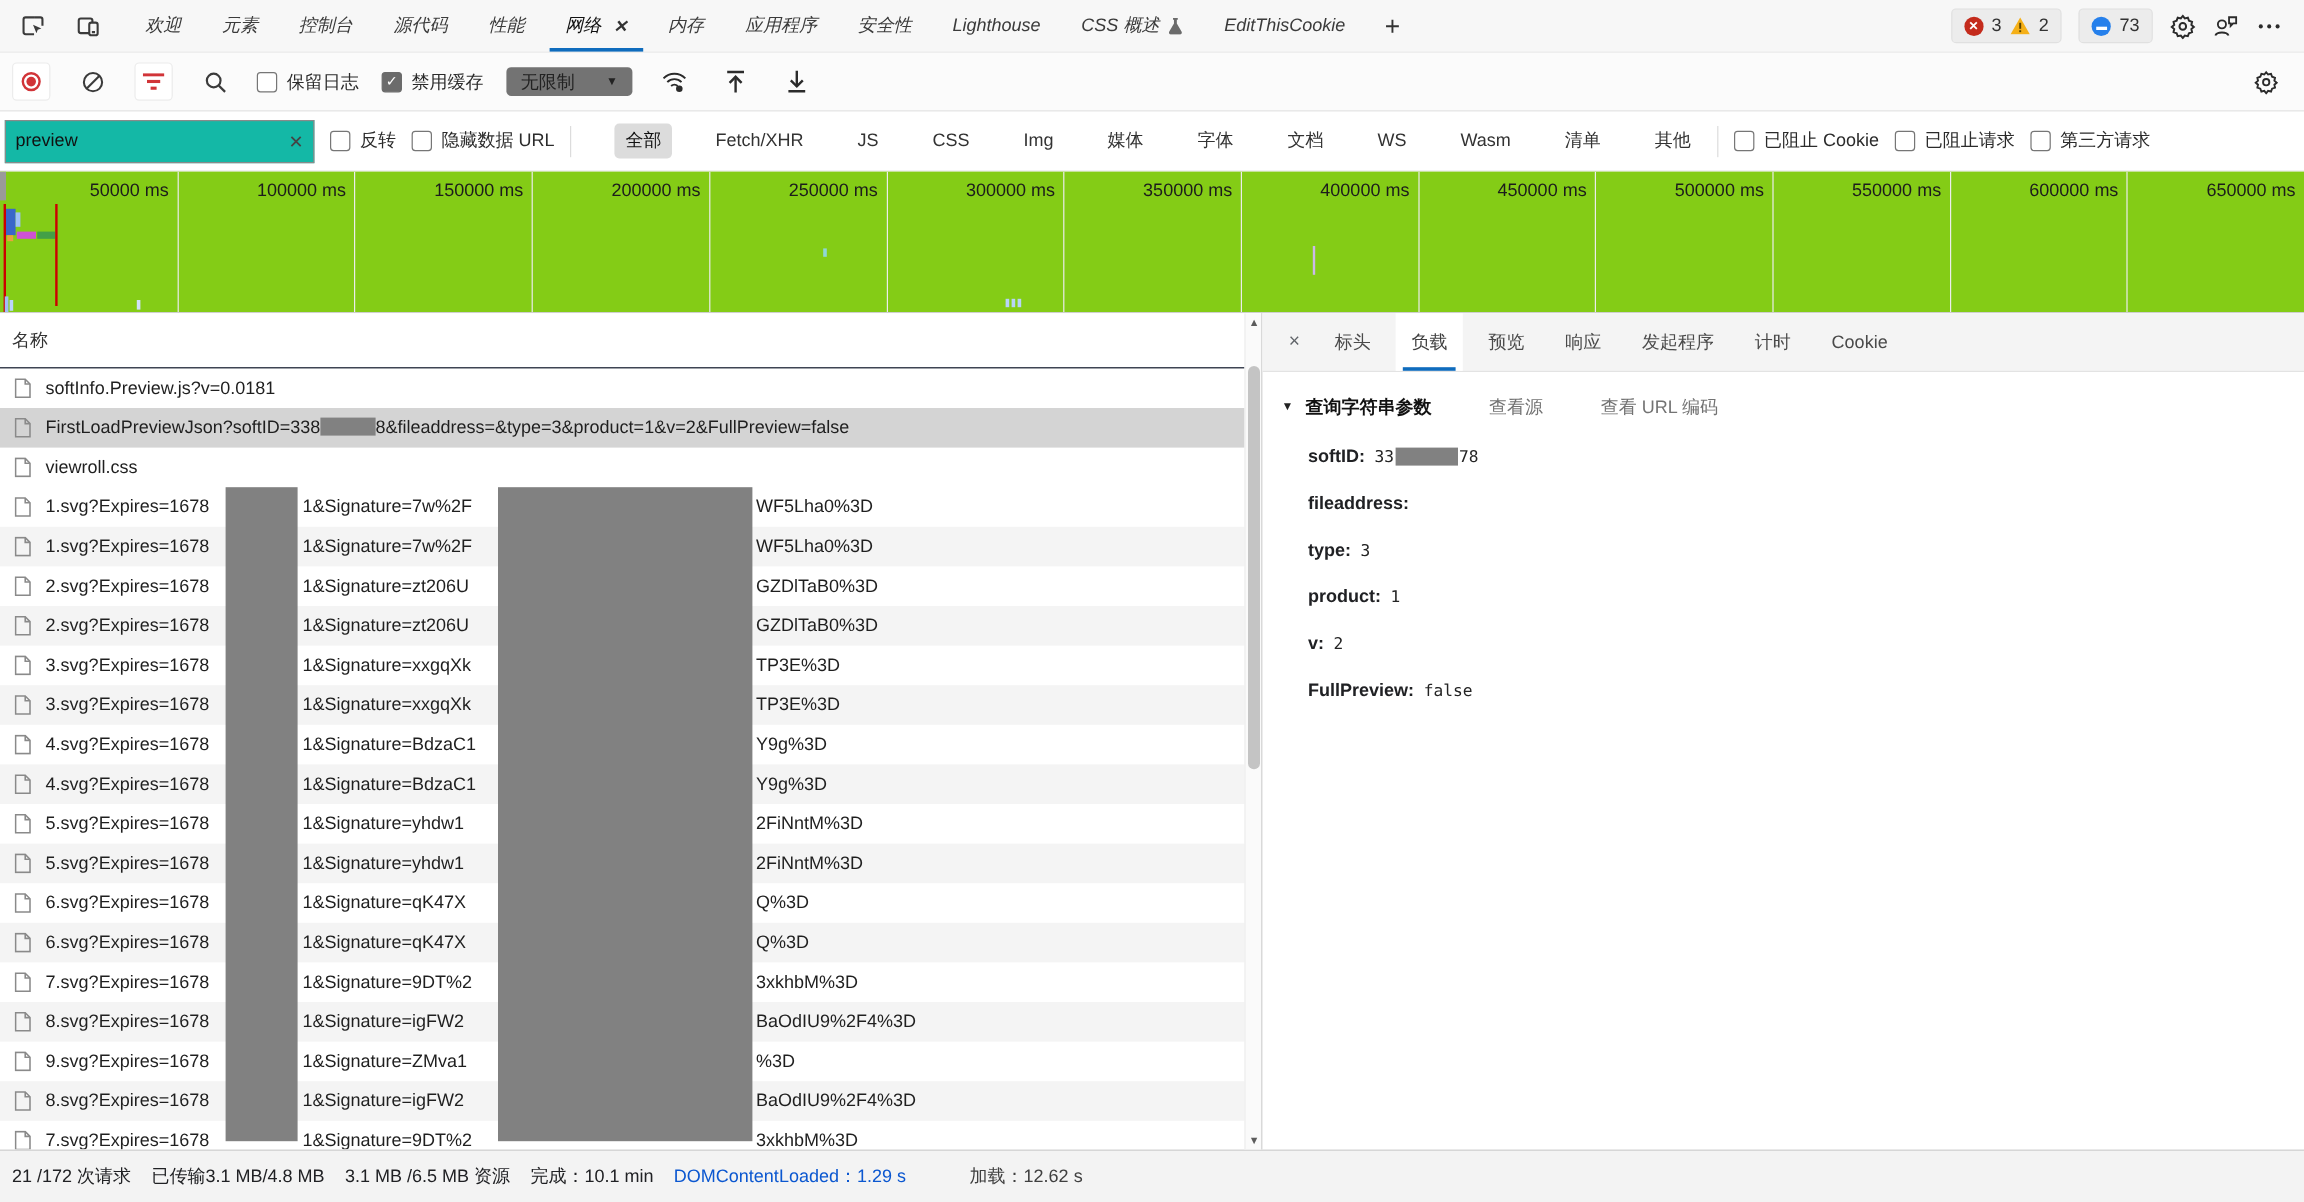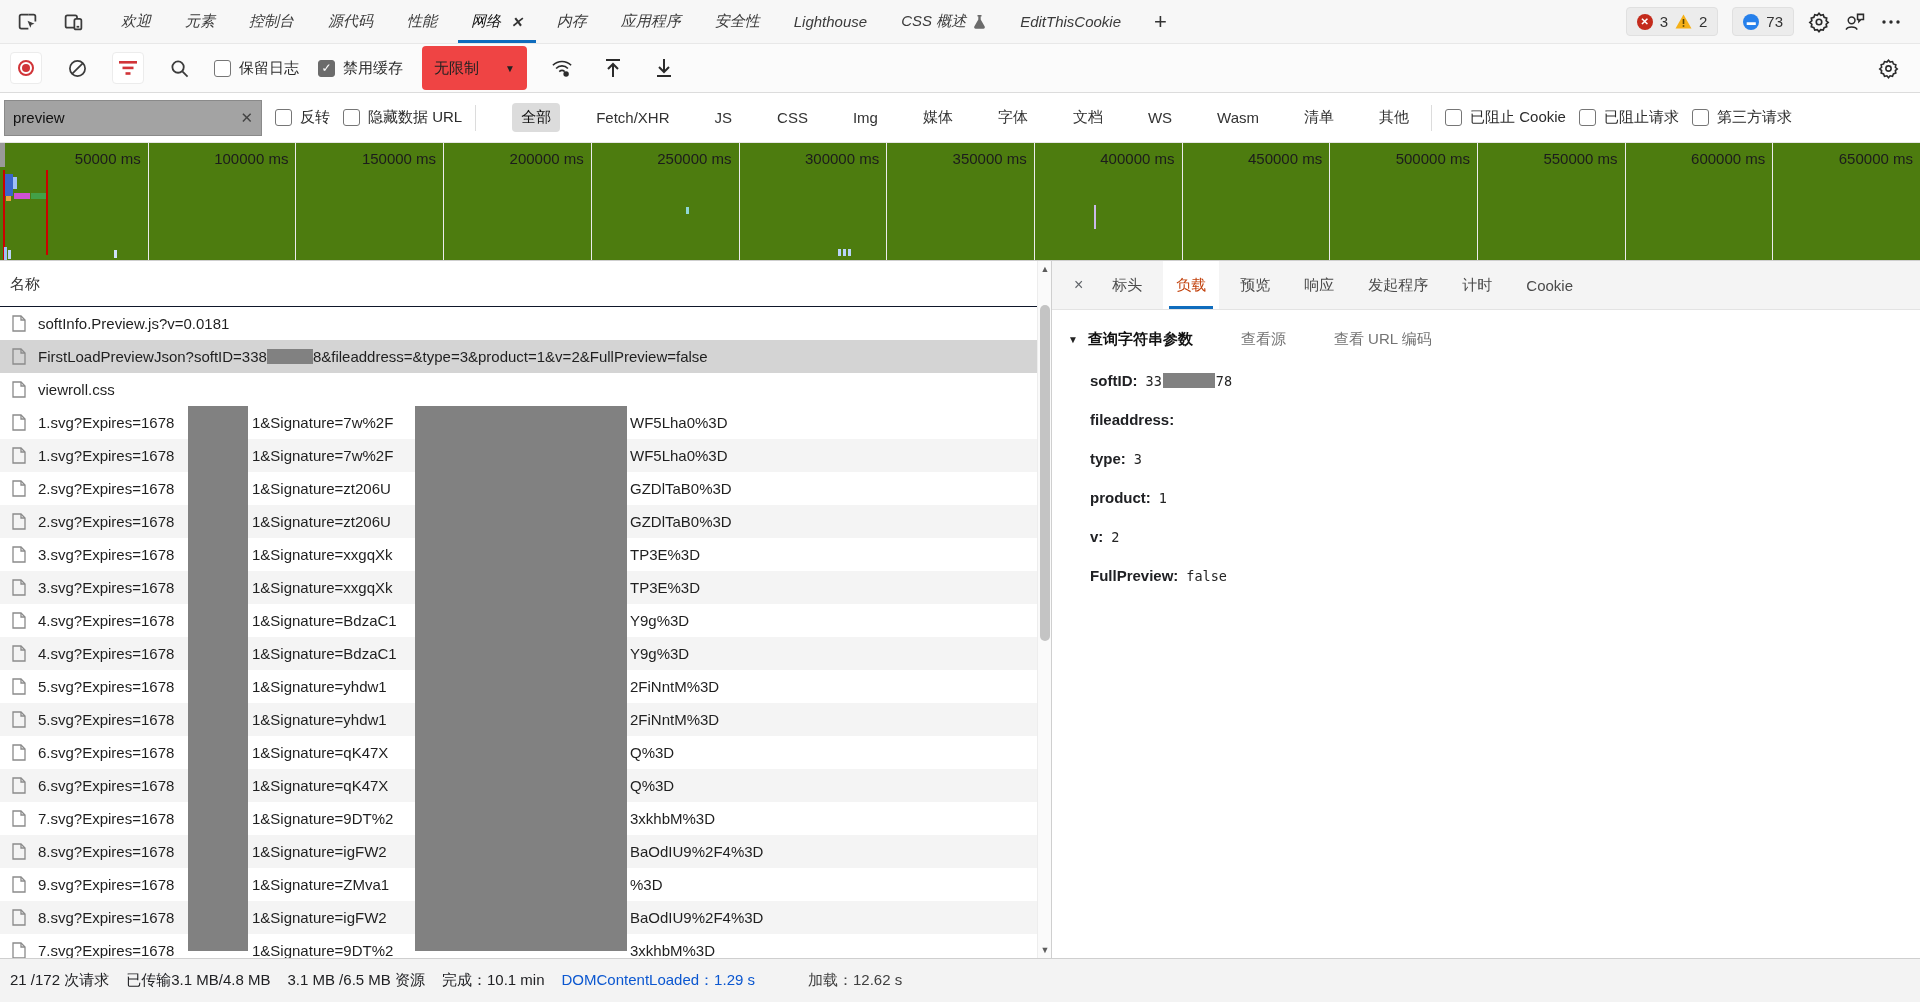--- a/index.html
+++ b/index.html
@@ -34,40 +34,40 @@
   .toolbar { position:absolute; left:0; top:44px; width:1920px; height:49px; background:#fbfbfb;
              border-bottom:1px solid #dcdcdc; display:flex; align-items:center; gap:19px; padding-left:10px; }
   .tbtn { width:32px; height:32px; border-radius:4px; display:flex; align-items:center; justify-content:center; cursor:pointer; }
   .tbtn.toggled { background:#fff; border:1px solid #ececec; }
   .recdot { width:16px; height:16px; border-radius:50%; border:2.5px solid #d13438; display:flex; align-items:center; justify-content:center; }
   .recdot i { width:8px; height:8px; border-radius:50%; background:#d13438; }
   .cklabel { display:flex; align-items:center; gap:8px; cursor:pointer; color:#2b2b2b; }
   .ckbox { width:17px; height:17px; border:1.5px solid #767676; border-radius:3px; background:#fff; }
   .ckbox.on { background:#6b6b6b; border-color:#6b6b6b; color:#fff; font-size:12px;
               display:flex; align-items:center; justify-content:center; }
-  .throttle { background:#ef4444; border-radius:4px; height:44px; display:flex; align-items:center;
+  .throttle { background:#737373; border-radius:4px; height:24px; display:flex; align-items:center;
               gap:26px; padding:0 12px; cursor:pointer; color:#222; }
   .throttle .car { font-size:10px; color:#222; }
   .toolbar .far-gear { margin-left:auto; margin-right:16px; }
 
   
   .filterbar { position:absolute; left:0; top:93px; width:1920px; height:50px; background:#fff;
                border-bottom:1px solid #e6e6e6; display:flex; align-items:center; gap:13px; padding-left:4px; }
-  .filter-input { position:relative; width:258px; height:36px; border:1px solid #8a8a8a; background:#a3a3a3;
+  .filter-input { position:relative; width:258px; height:36px; border:1px solid #8a8a8a; background:#14b8a6;
                   display:flex; align-items:center; }
   .filter-input input { border:0; outline:0; width:220px; padding-left:8px; font-size:15px;
                         font-family:"Liberation Sans",sans-serif; color:#111; background:transparent; }
   .filter-input .clearx { position:absolute; right:8px; color:#444; font-size:15px; cursor:pointer; }
   .vsep { width:1px; height:26px; background:#dcdcdc; }
   .ftypes { display:flex; align-items:center; gap:4px; }
   .ftype { padding:5px 9px; border-radius:4px; color:#333; cursor:pointer; white-space:nowrap;margin-left:23px; }
   .ftype.active { background:#dcdcdc; color:#111; }
 
   
-  .overview { position:absolute; left:0; top:143px; width:1920px; height:118px; background:#4d7c0f;
+  .overview { position:absolute; left:0; top:143px; width:1920px; height:118px; background:#84cc16;
               border-bottom:1px solid #cfcfcf; overflow:hidden; }
   .gridline { position:absolute; top:0; bottom:0; width:1px; background:#ececec; }
   .timelabel { position:absolute; top:7px; color:#1c1c1c; font-size:15px; white-space:nowrap; }
   .mark { position:absolute; }
 
   
   .left-pane { position:absolute; left:0; top:261px; width:1051px; height:697px; background:#fff; overflow:hidden; }
   .lp-header { height:46px; line-height:46px; padding-left:10px; color:#333;
                border-bottom:1px solid #0f172a; background:#fff; }
   .req-row { position:relative; height:33px; line-height:33px; color:#1f1f1f; cursor:pointer;
@@ -84,21 +84,21 @@
                border-left:1px solid #ededed; z-index:6; }
   .lp-scroll .arrow { position:absolute; left:0; width:14px; text-align:center; font-size:9px; color:#5c5c5c; cursor:pointer; }
   .lp-scroll .thumb { position:absolute; left:2px; width:10px; top:44px; height:336px; background:#c4c4c4; border-radius:5px; cursor:pointer; }
 
   .right-pane { position:absolute; left:1051px; top:261px; width:869px; height:697px; background:#fff;
                 border-left:1px solid #cfcfcf; }
   .detail-tabs { height:49px; background:#f4f4f4; border-bottom:1px solid #e3e3e3;
                  display:flex; align-items:stretch; gap:8px; padding-left:14px; }
   .dclose { display:flex; align-items:center; padding:0 8px; color:#5f6368; font-size:16px; cursor:pointer; }
   .dtab { display:flex; align-items:center; padding:0 13px; color:#4a4a4a; cursor:pointer; position:relative; }
-  .dtab.active { background:#fff; color:#c2410c; }
+  .dtab.active { background:#fff; color:#404040; }
   .dtab.active::after { content:""; position:absolute; left:6px; right:6px; bottom:0; height:3px; background:#0f6cbd; }
   .section-row { display:flex; align-items:center; gap:48px; padding-left:16px; margin-top:20px; }
   .section-title { font-weight:bold; color:#111; display:flex; align-items:center; gap:10px; cursor:pointer; }
   .section-title .tri { font-size:10px; color:#222; }
   .dlink { color:#737373; cursor:pointer; }
   .params { margin-top:12px; }
   .param-row { height:39px; display:flex; align-items:center; padding-left:38px; }
   .pkey { font-weight:bold; color:#202124; }
   .pval { font-family:"DejaVu Sans Mono", monospace; font-size:13.5px; color:#242424; margin-left:8px;
           display:flex; align-items:center; }

